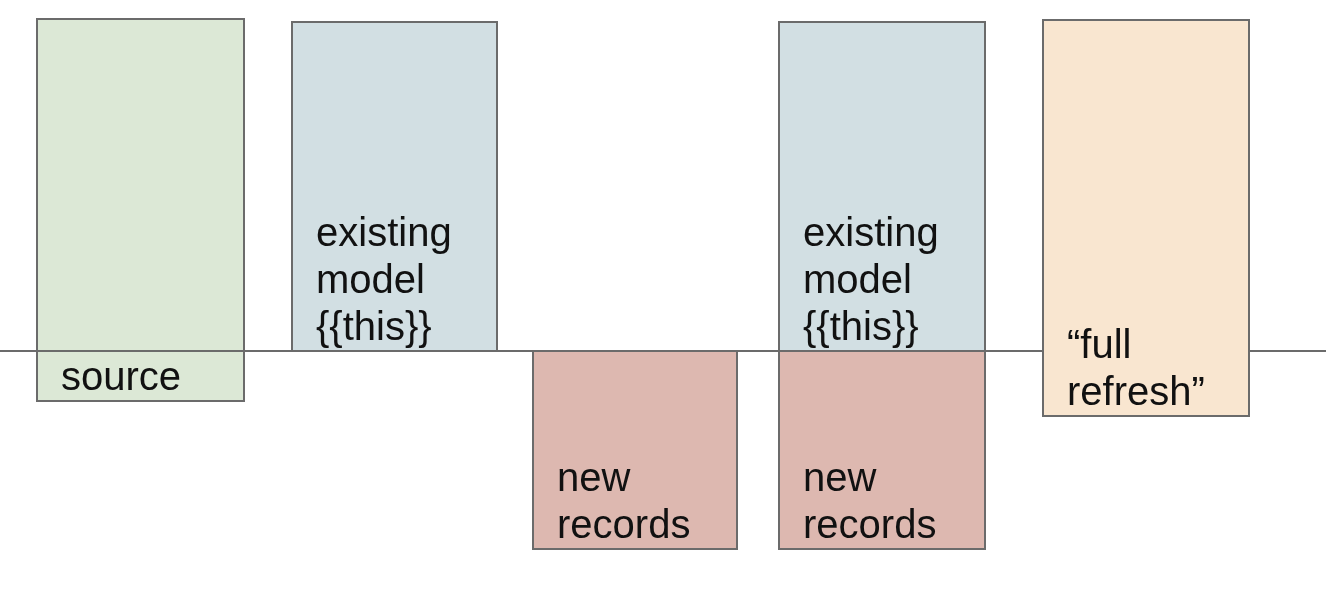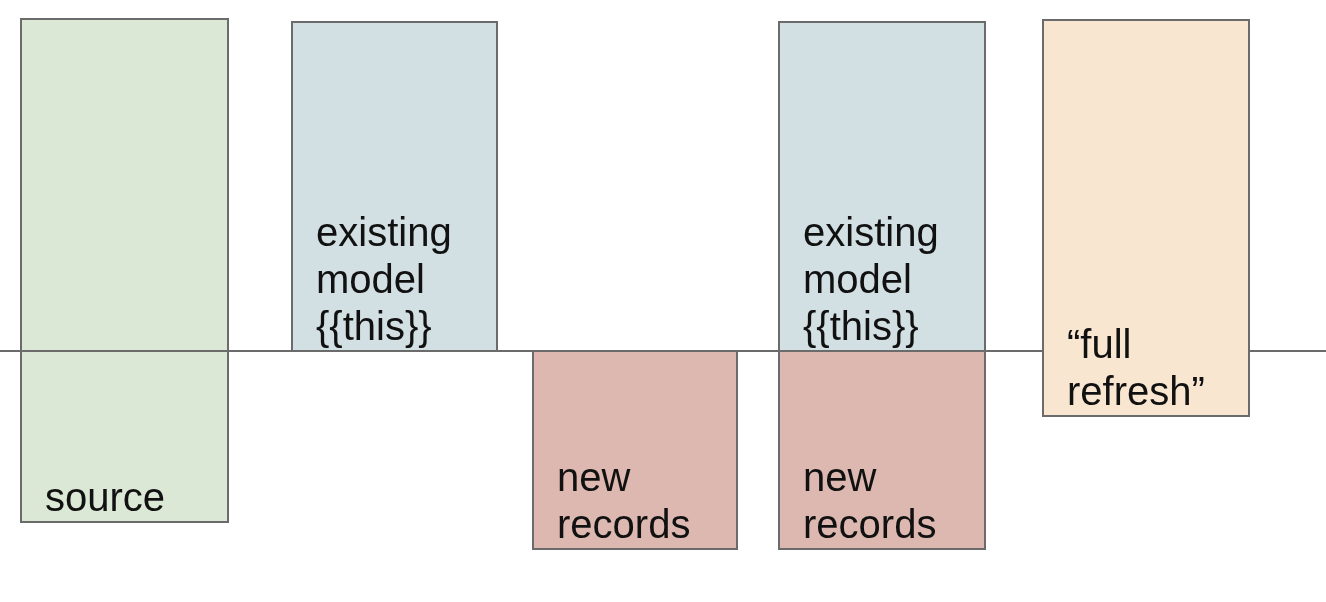--- a/index.html
+++ b/index.html
@@ -33,21 +33,21 @@
   .label {
     display: block;
     padding-left: 23px;
     padding-right: 6px;
     font-size: 40px;
     line-height: 47px;
     white-space: pre-line;
     letter-spacing: 0px;
   }
   
-  .box-source          { left: 20px;   top: 18px;  width: 209px; height: 505px; z-index: 0; }
+  .box-source          { left: 36px;   top: 18px;  width: 209px; height: 384px; z-index: 0; }
   .box-existing-1      { left: 291px;  top: 21px;  width: 207px; height: 331px; z-index: 2; }
   .box-new-records-1   { left: 532px;  top: 350px; width: 206px; height: 200px; z-index: 2; }
   .box-existing-2      { left: 778px;  top: 21px;  width: 208px; height: 331px; z-index: 2; }
   .box-new-records-2   { left: 778px;  top: 350px; width: 208px; height: 200px; z-index: 2; }
   .box-full-refresh    { left: 1042px; top: 19px;  width: 208px; height: 398px; z-index: 2; }
 </style>
 </head>
 <body>
 
 <div class="canvas" style="background-color: rgb(255, 255, 255); color: rgb(17, 17, 17);">

